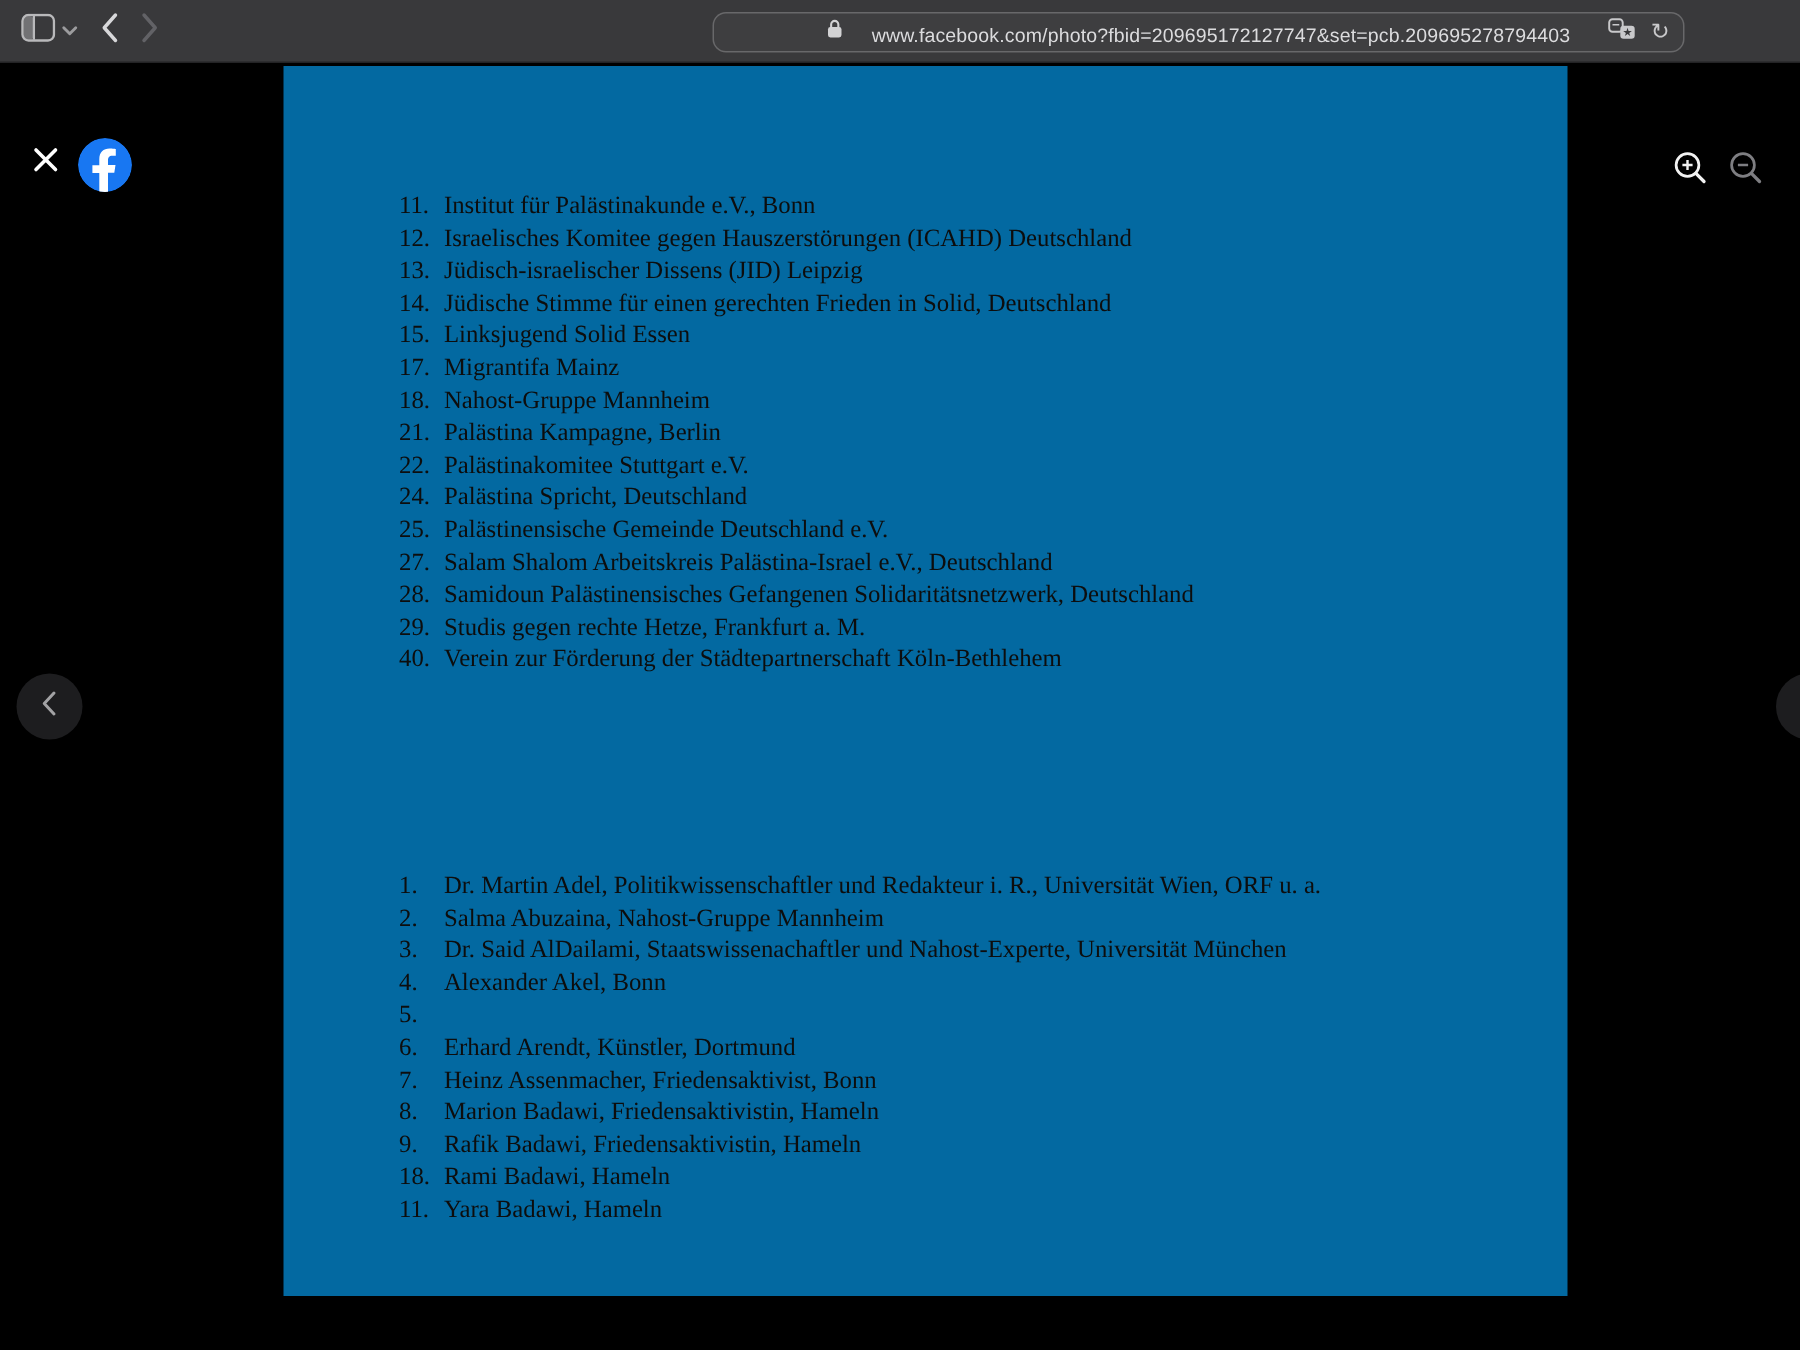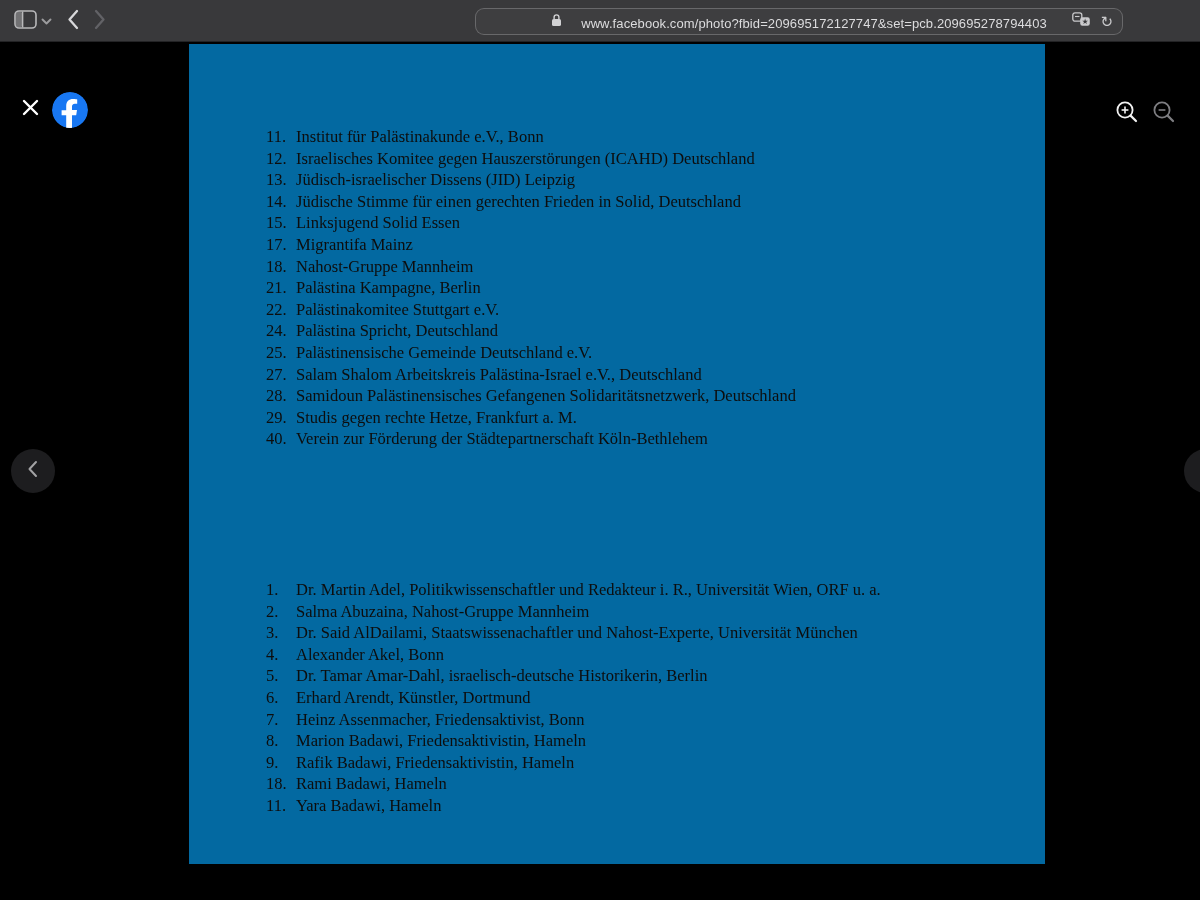--- a/index.html
+++ b/index.html
@@ -238,21 +238,20 @@
           <span class="txt">Dr. Said AlDailami, Staatswissenachaftler und Nahost-Experte, Universität München</span>
         </div>
 
         <div class="row">
           <span class="num">4.</span>
           <span class="txt">Alexander Akel, Bonn</span>
         </div>
 
         <div class="row">
           <span class="num">5.</span>
-          <span class="txt">Dr. Tamar Amar-Dahl, israelisch-deutsche Historikerin, Berlin</span>
         </div>
 
         <div class="row">
           <span class="num">6.</span>
           <span class="txt">Erhard Arendt, Künstler, Dortmund</span>
         </div>
 
         <div class="row">
           <span class="num">7.</span>
           <span class="txt">Heinz Assenmacher, Friedensaktivist, Bonn</span>

